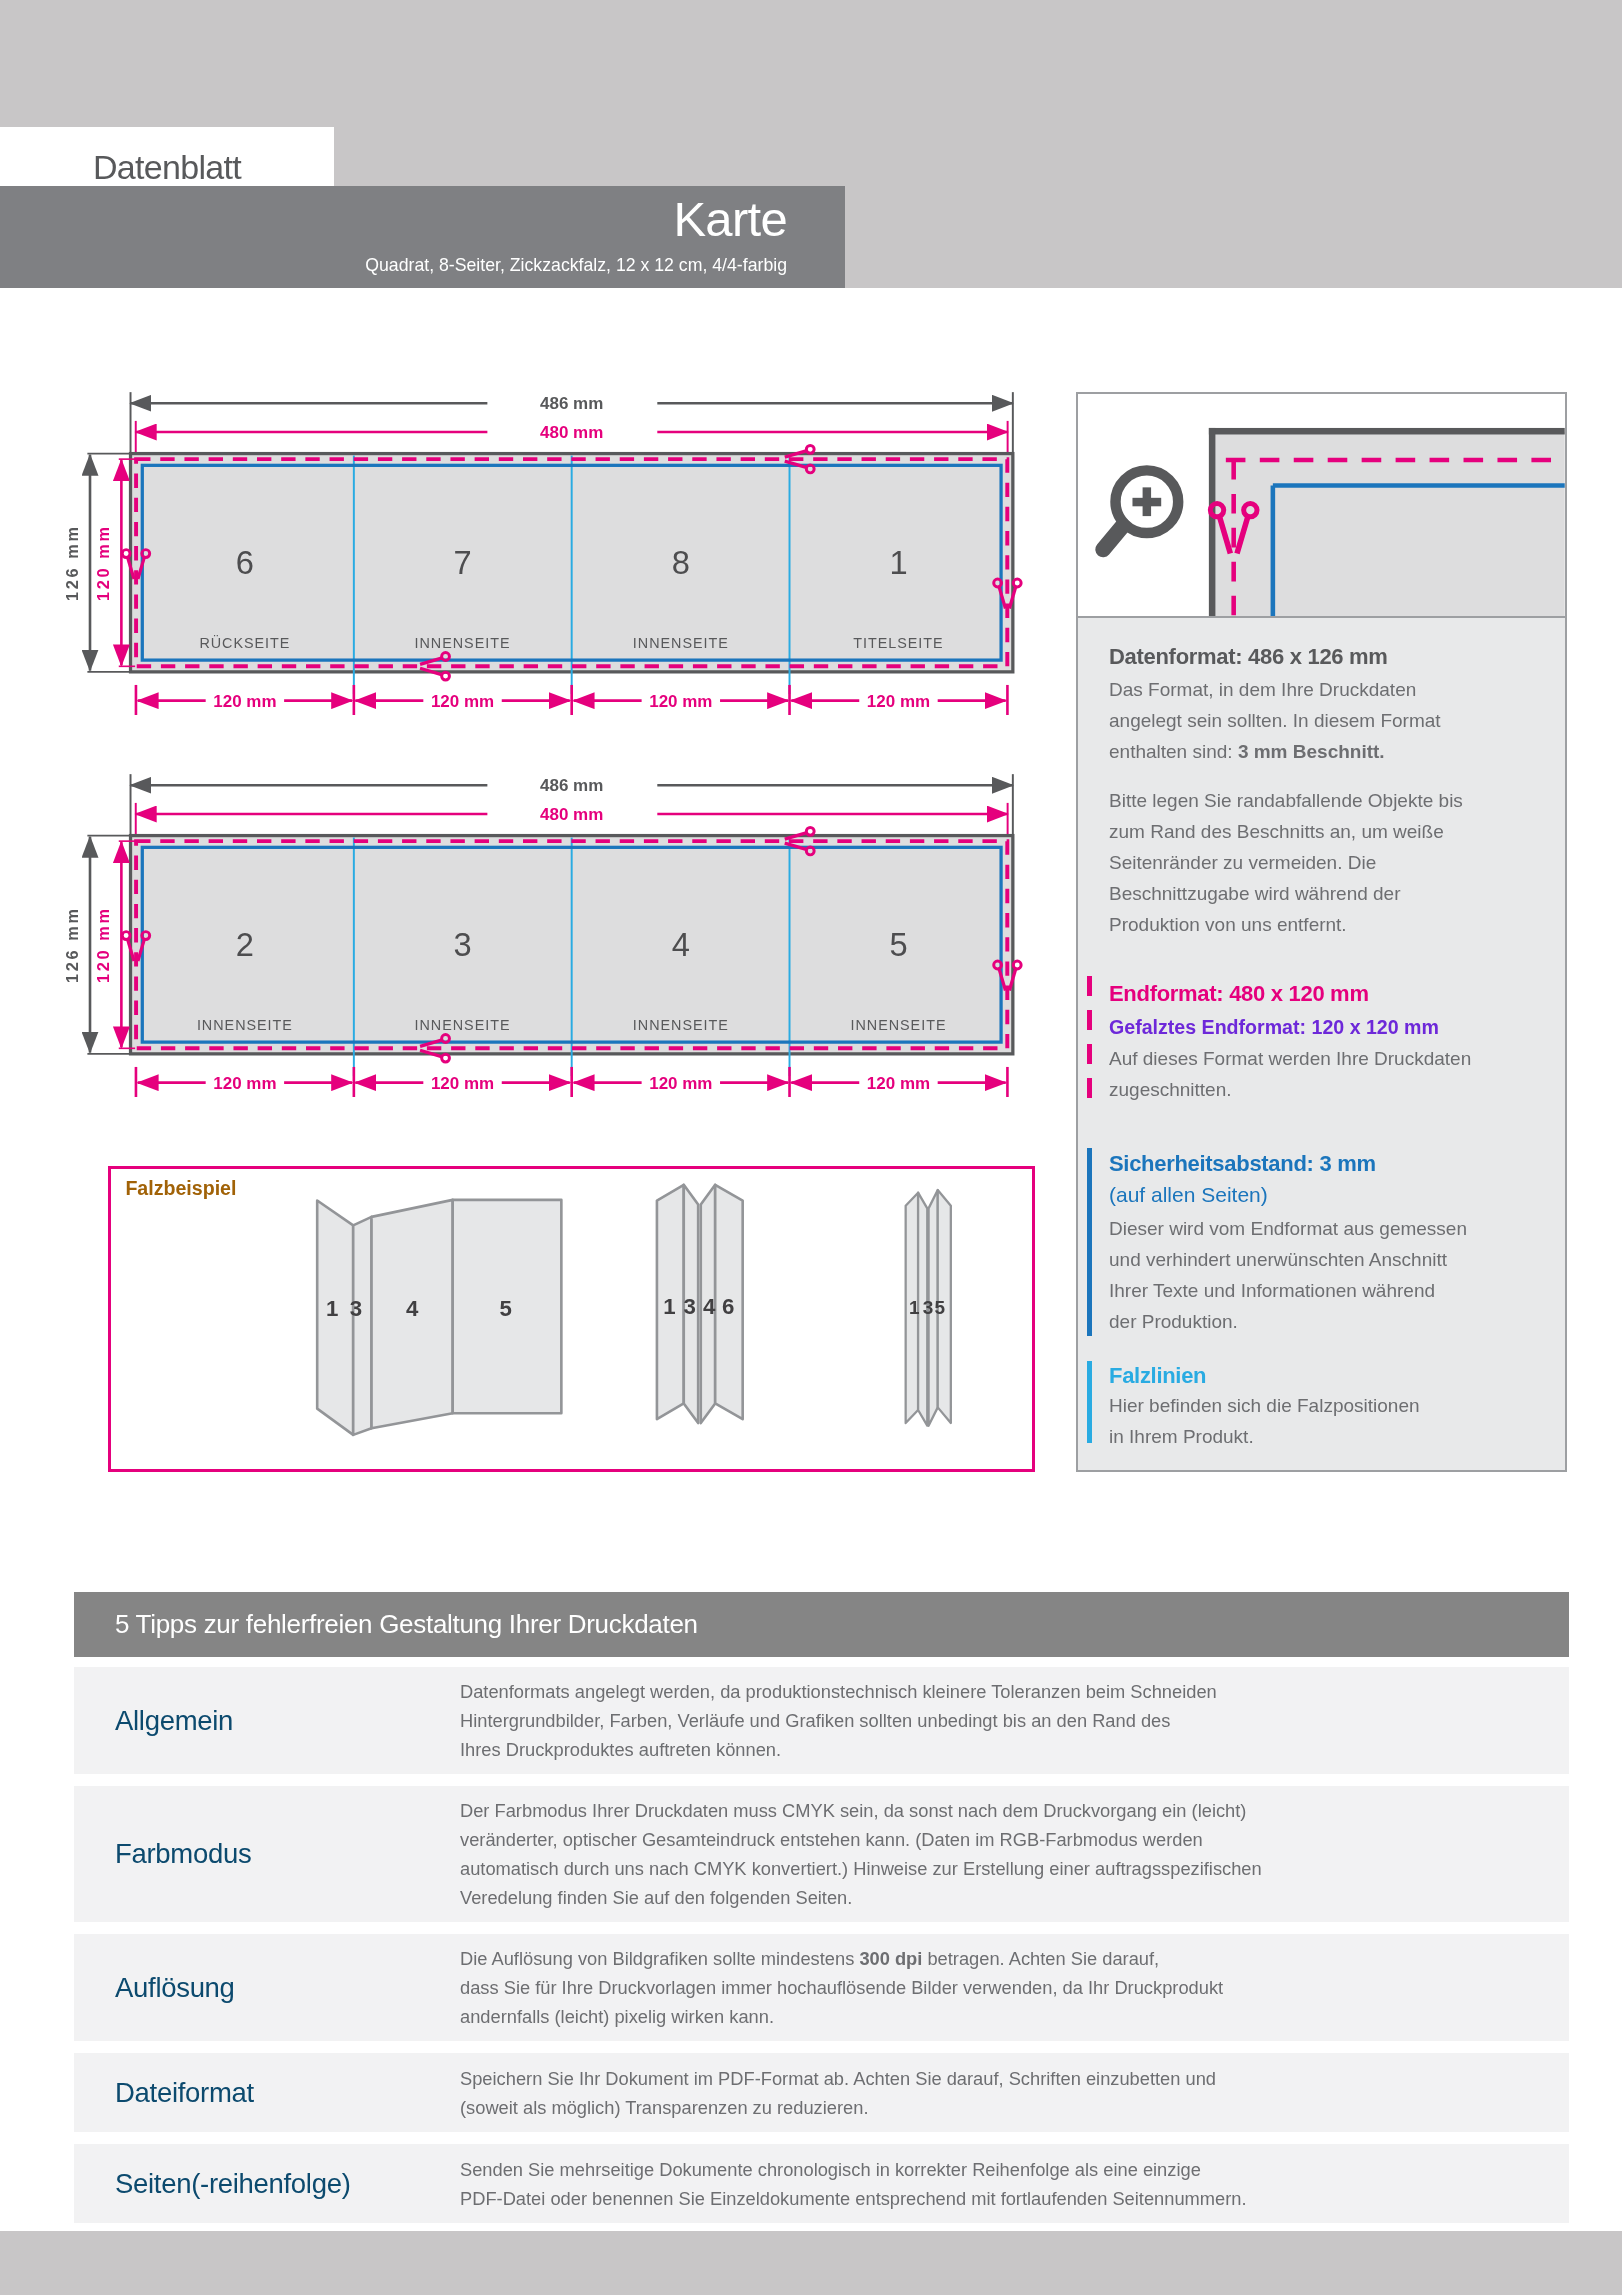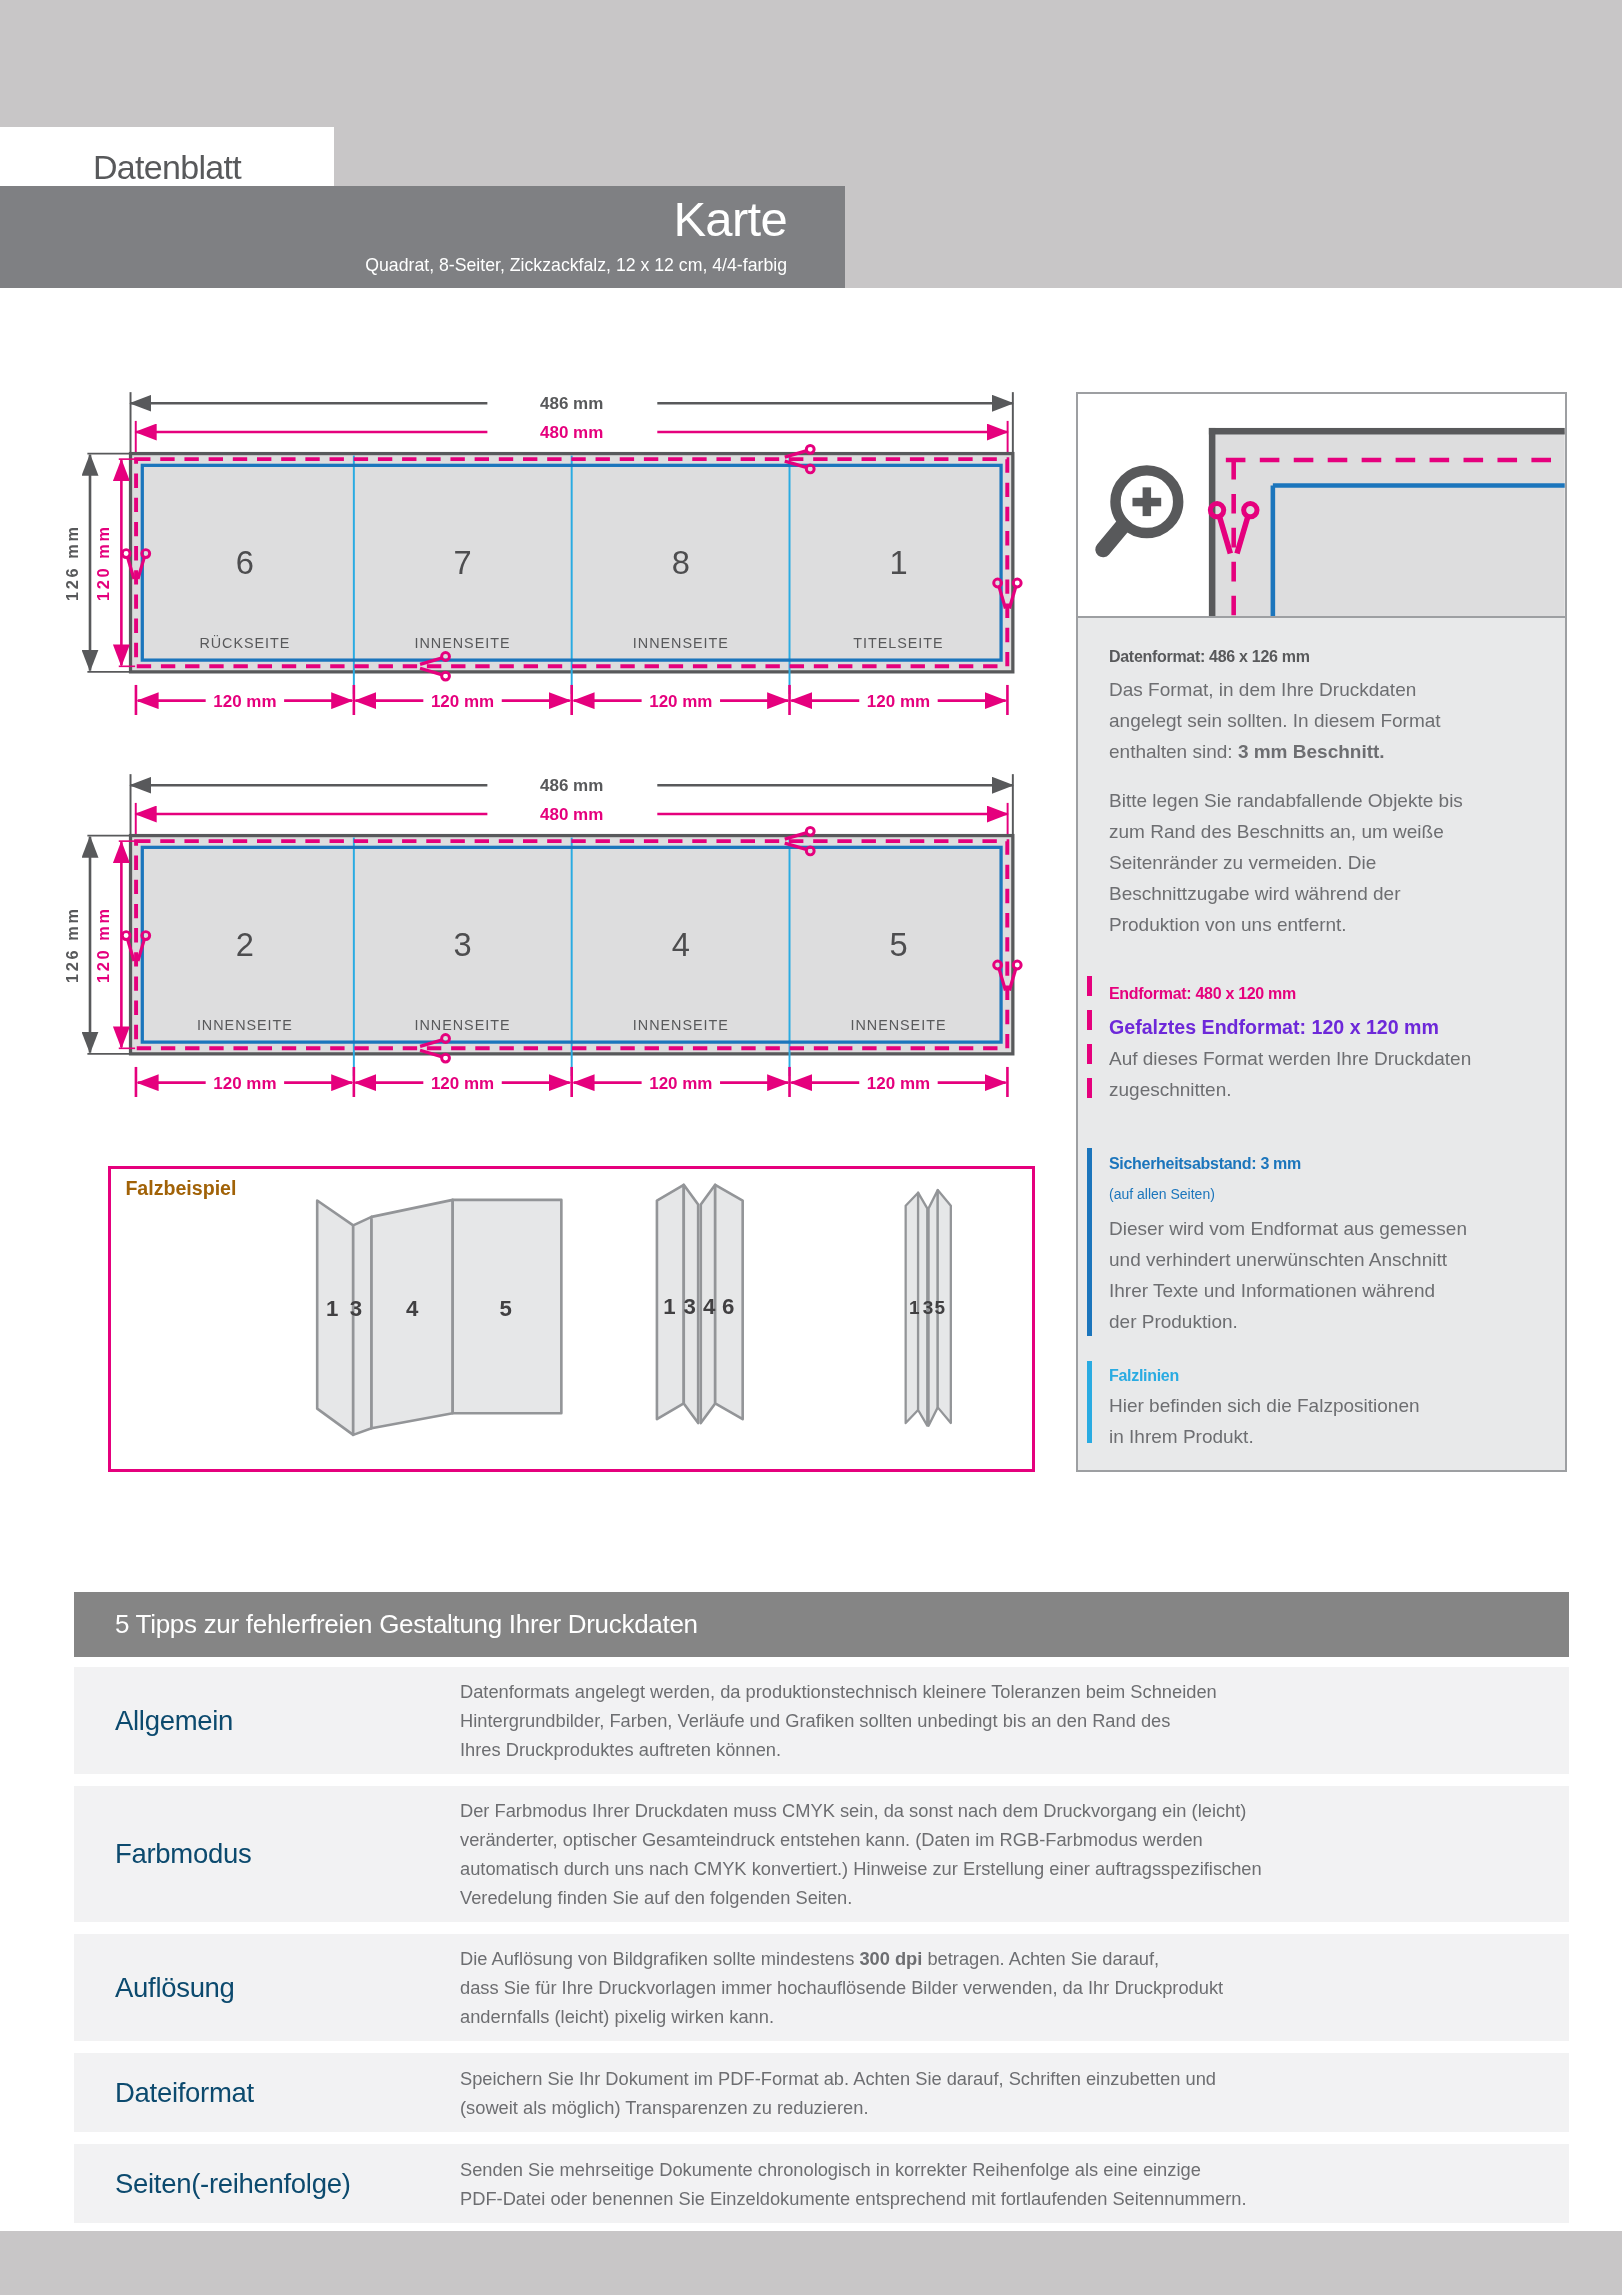--- a/index.html
+++ b/index.html
@@ -25,26 +25,26 @@
   .page-cap{font-size:22px;letter-spacing:1.5px;fill:#58595B;}
   
   .falz-box{left:108px;top:1166px;width:927px;height:306px;background:#ffffff;border:3.3px solid #E5007D;box-sizing:border-box;}
   .falz-title{position:absolute;left:14.4px;top:7.9px;font-size:19.6px;font-weight:700;color:#a16207;}
   .fold-num{font-size:34px;font-weight:700;fill:#414042;}
   .fold-num.small{font-size:29px;}
   
   .sidebar{left:1076px;top:392px;width:491px;height:1080px;background:#E8E9EA;border:2px solid #9D9FA2;box-sizing:border-box;}
   .sb-imgbox{position:absolute;left:0;top:0;width:487px;height:224px;background:#ffffff;border-bottom:2px solid #9D9FA2;box-sizing:border-box;}
   .sb-text{position:absolute;left:31px;right:19.6px;color:#6D6E71;font-size:19px;line-height:31px;}
-  .sb-h1{font-size:16px;font-weight:700;letter-spacing:-0.3px;}
+  .sb-h1{font-size:22px;font-weight:700;letter-spacing:-0.3px;}
   .sb-h1.gray{color:#58595B;}
   .sb-h1.mag{color:#E5007D;}
   .sb-h2.mag{color:#6d28d9;font-size:19.6px;font-weight:700;}
   .sb-h1.blue{color:#1B75BC;}
-  .sb-h2.blue{color:#1B75BC;font-size:14px;}
+  .sb-h2.blue{color:#1B75BC;font-size:21px;}
   .sb-h1.cyan{color:#29ABE2;}
   .bar{position:absolute;left:9.2px;width:4.6px;}
   .bar.blue{background:#1B75BC;}
   .bar.cyan{background:#29ABE2;}
   .bar.dashed-mag{background:repeating-linear-gradient(to bottom,#E5007D 0 19.6px,transparent 19.6px 34px);}
   b.inline{font-weight:700;}
   
   .tips-band{left:74px;top:1592px;width:1495px;height:65px;background:#858585;display:flex;align-items:center;}
   .tips-title{color:#ffffff;font-size:26px;margin-left:41px;letter-spacing:-0.3px;}
   .tip-row{left:74px;width:1495px;background:#F2F2F3;display:flex;align-items:center;box-sizing:border-box;}

